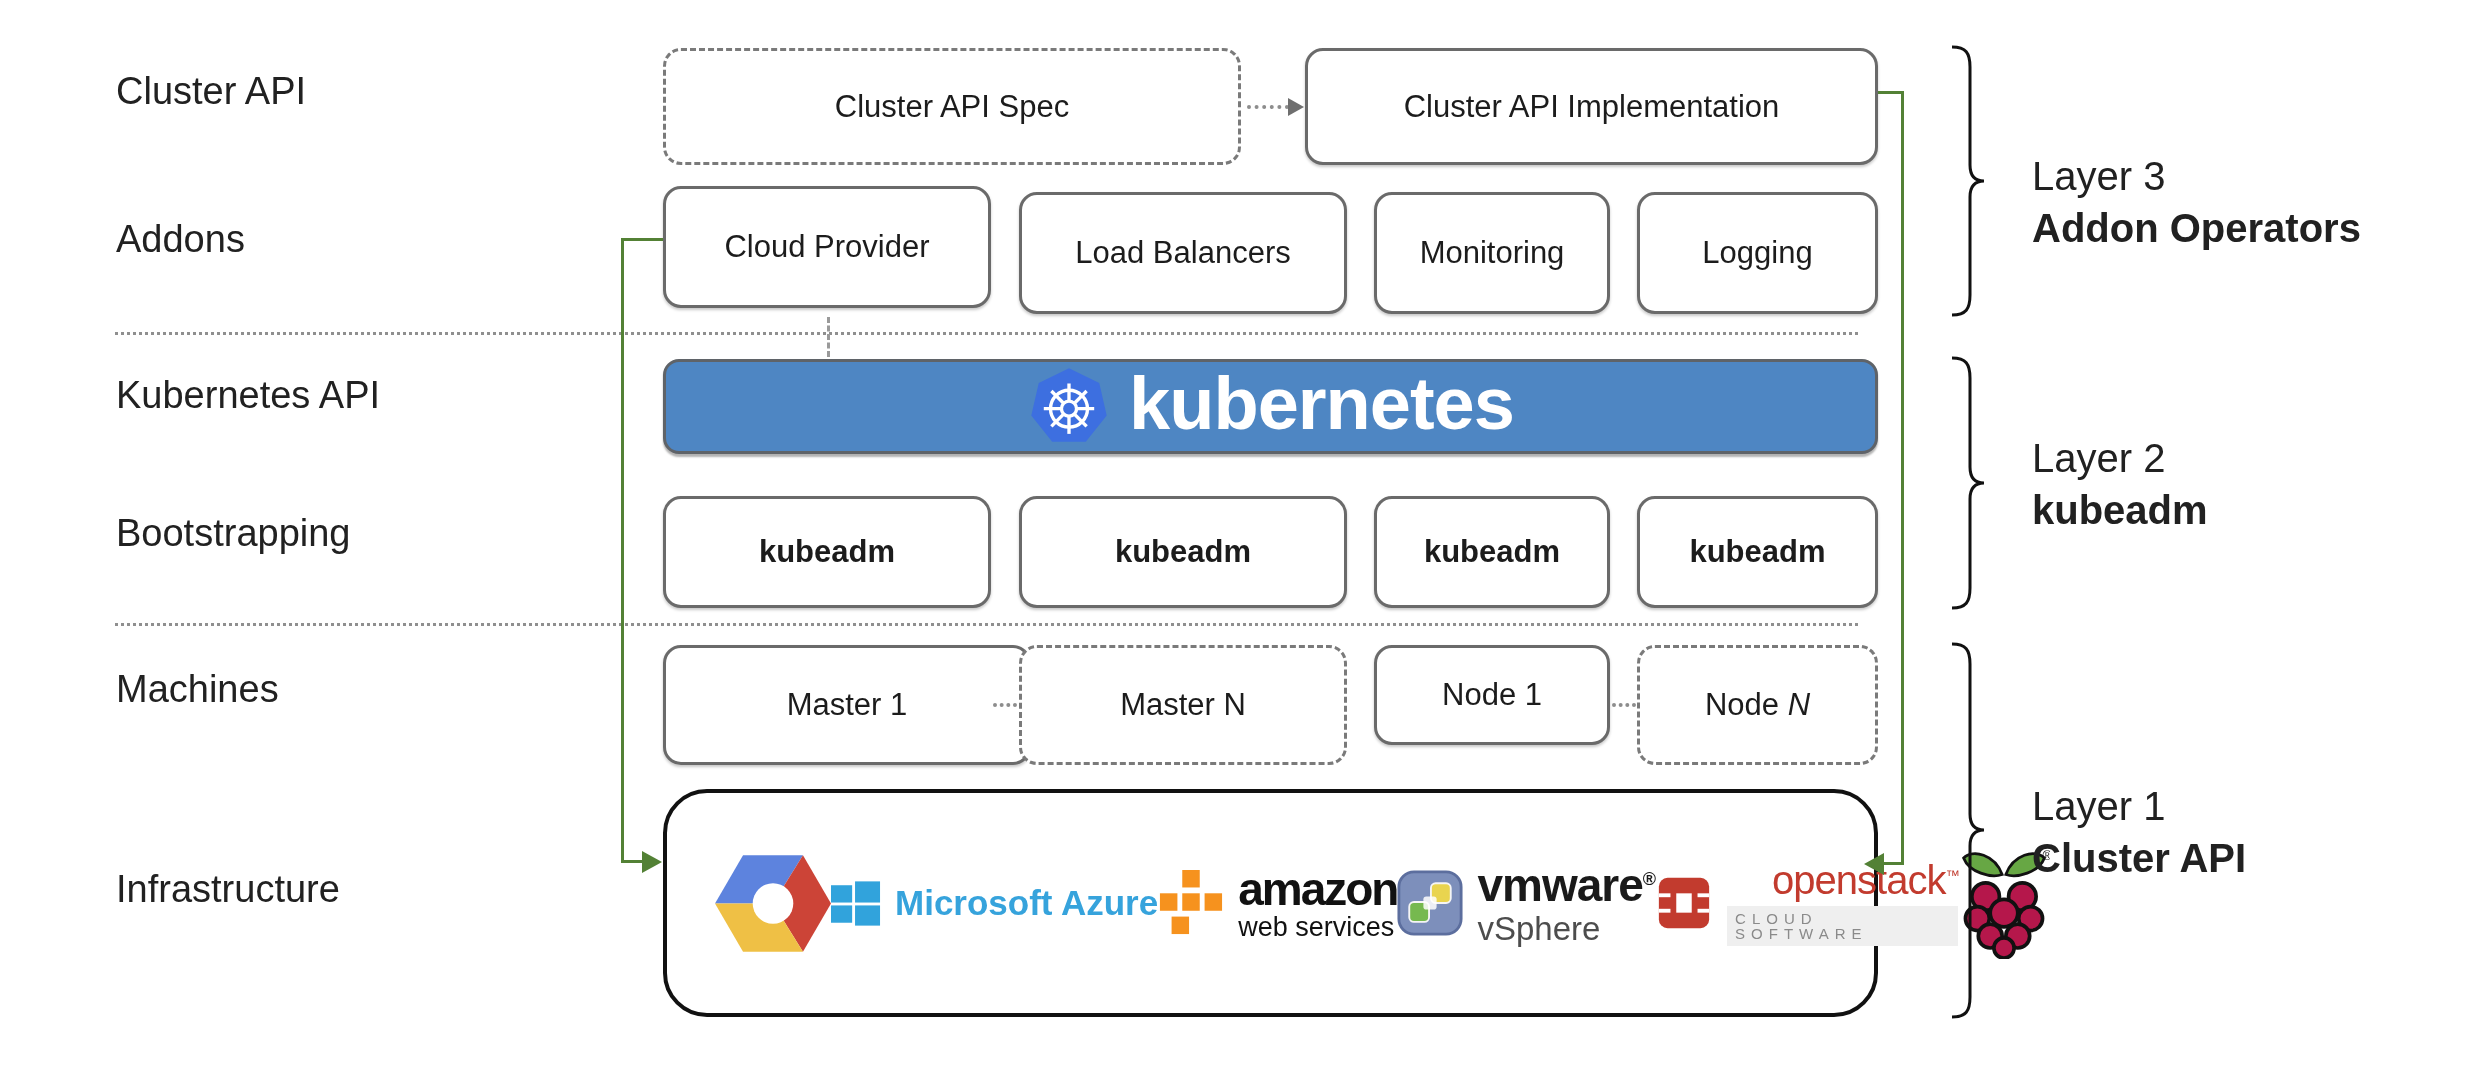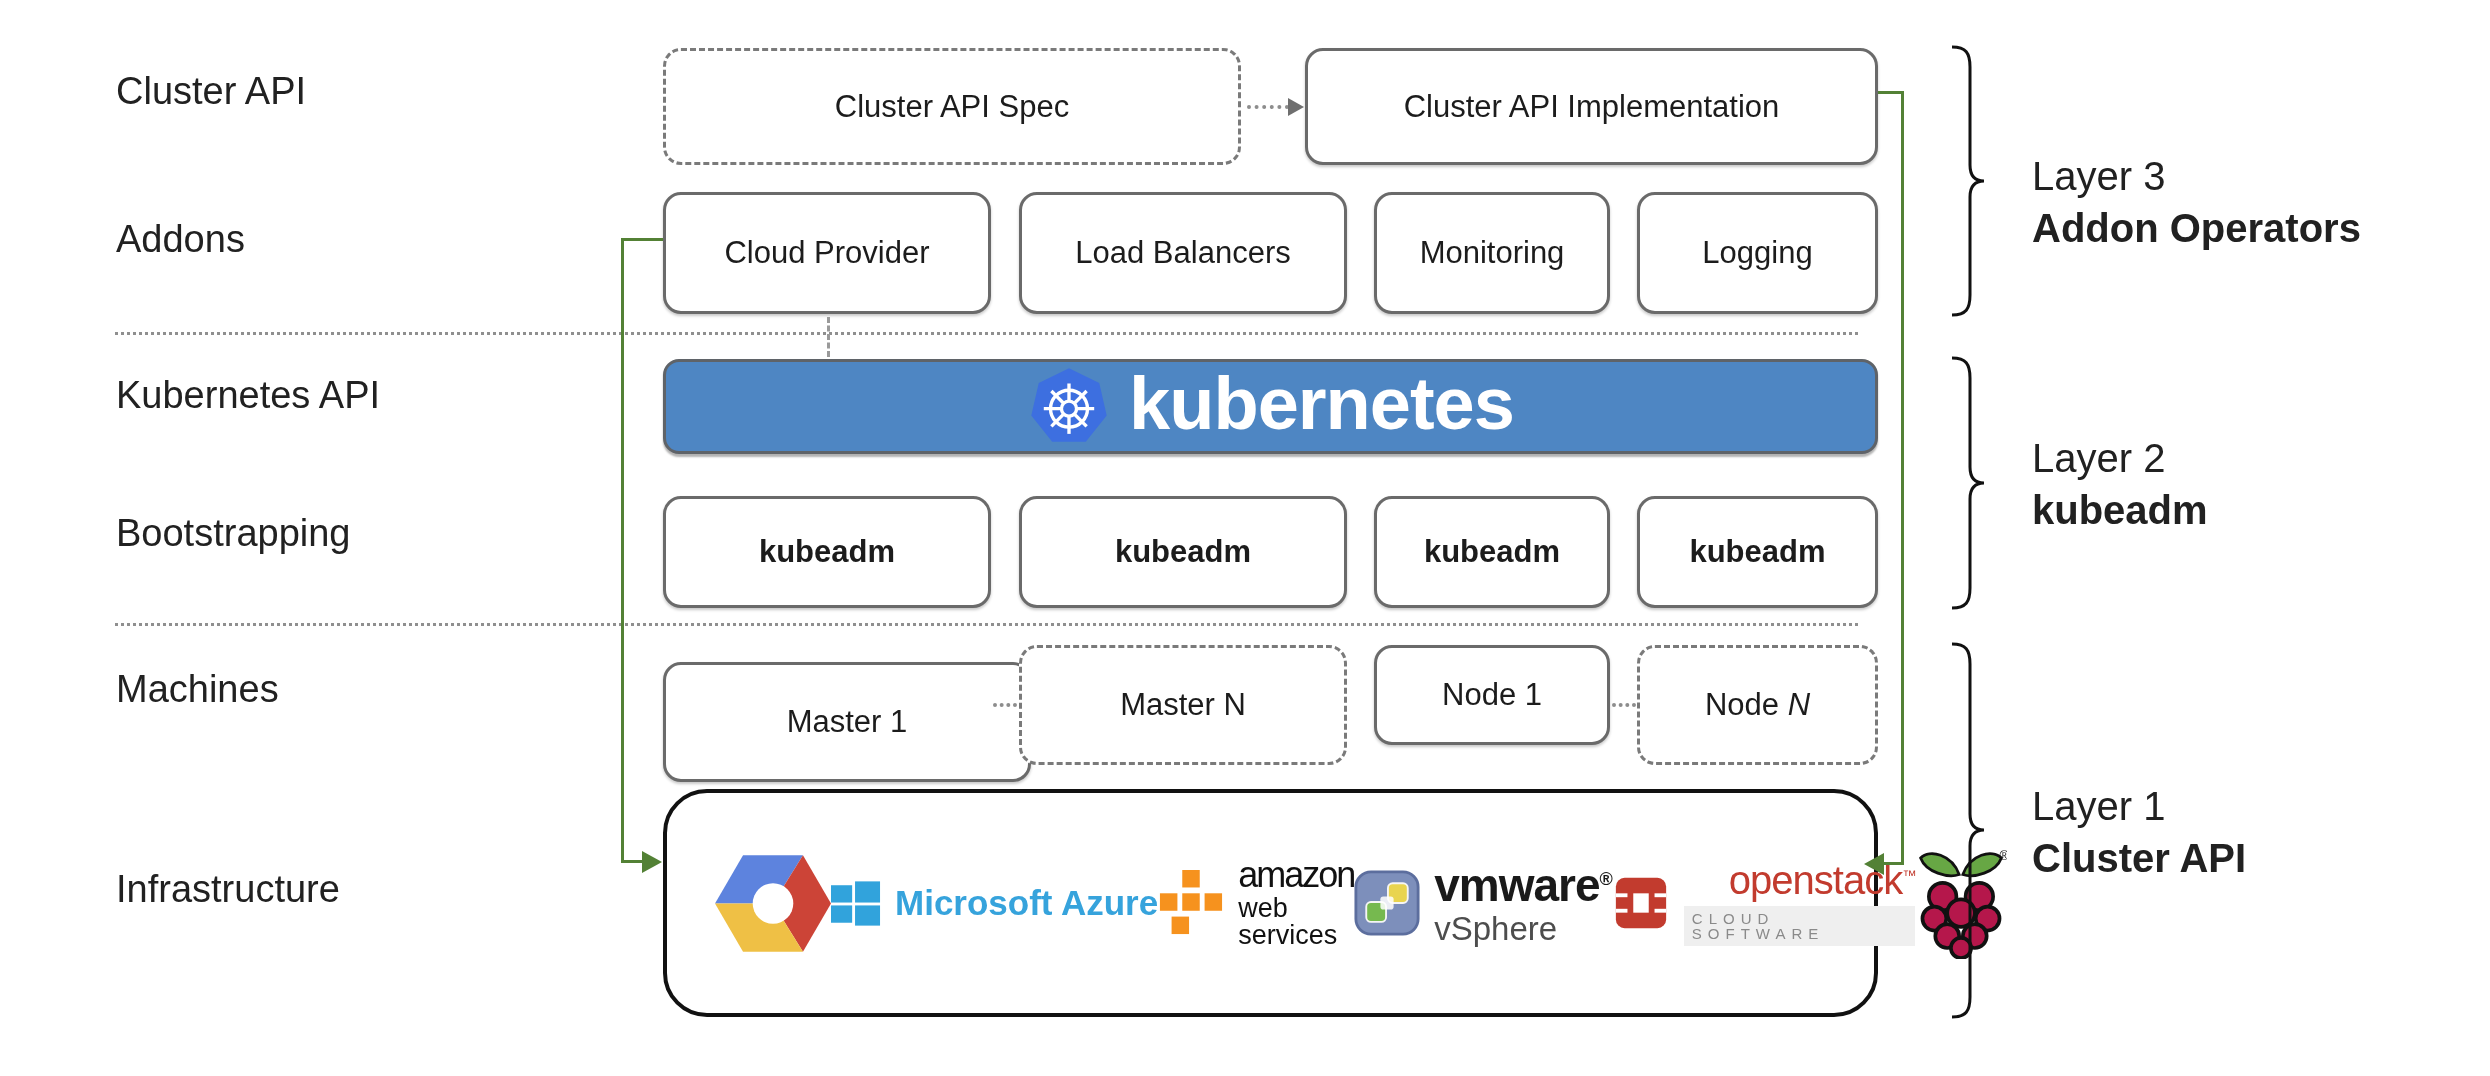--- a/index.html
+++ b/index.html
@@ -48,21 +48,21 @@
   .layer-label { position:absolute; left:2032px; font-size:40px; line-height:52px; white-space:nowrap; }
   .layer-label .l2 { font-weight:bold; }
 
   
   #infra-box { position:absolute; left:663px; top:789px; width:1215px; height:228px;
                background:#fff; border:4px solid #111; border-radius:44px;
                display:flex; align-items:center; justify-content:space-between; padding:0 48px; }
   .logo { display:flex; align-items:center; gap:14px; }
   .azure-text { color:#36A3DC; font-size:35px; font-weight:700; white-space:nowrap; }
   .aws-text-block { display:flex; flex-direction:column; line-height:1; }
-  .aws-word { font-size:36px; font-weight:normal; color:#111; letter-spacing:-2px;text-align:right; }
+  .aws-word { font-size:46px; font-weight:bold; color:#111; letter-spacing:-2px;text-align:right; }
   .aws-sub { font-size:27px; color:#111; letter-spacing:0; margin-top:2px; }
   .vmware-text-block { display:flex; flex-direction:column; line-height:1; }
   .vmware-word { font-size:46px; font-weight:bold; color:#1a1a1a; letter-spacing:-1px; }
   .vmware-sub { font-size:33px; color:#4d4d4d; margin-top:4px; }
   .os-text-block { display:flex; flex-direction:column; line-height:1; }
   .os-word { font-size:40px; color:#C23B2E; font-weight:500; letter-spacing:-1px;margin-left:45px; }
   .os-sub { font-size:15px; color:#8a8a8a; letter-spacing:6px; background:#efefef; padding:5px 8px; margin-top:6px; }
   sup.tm { font-size:14px; color:#C23B2E; }
   sup.reg { font-size:18px; color:#1a1a1a; }
 </style>
@@ -83,21 +83,21 @@
 
   <div class="node dashed" style="left:663px; top:48px; width:578px; height:117px">
     <span>Cluster API Spec</span>
   </div>
   <div class="dotted-h" style="left:1247px; top:105px; width:42px"></div>
   <div class="gray-arrow-right" style="left:1288px; top:98px"></div>
   <div class="node" style="left:1305px; top:48px; width:573px; height:117px">
     <span>Cluster API Implementation</span>
   </div>
 
-  <div class="node" style="left:663px;  top:192px; width:328px; height:122px">
+  <div class="node" style="left:663px;  top:186px; width:328px; height:122px">
     <span>Cloud Provider</span>
   </div>
   <div class="node" style="left:1019px; top:192px; width:328px; height:122px">
     <span>Load Balancers</span>
   </div>
   <div class="node" style="left:1637px; top:192px; width:241px; height:122px">
     <span>Logging</span>
   </div>
   <div class="node" style="left:1374px; top:192px; width:236px; height:122px">
     <span>Monitoring</span>
@@ -128,21 +128,21 @@
   <div class="node bold" style="left:1019px; top:496px; width:328px; height:112px">
     <span>kubeadm</span>
   </div>
   <div class="node bold" style="left:1374px; top:496px; width:236px; height:112px">
     <span>kubeadm</span>
   </div>
   <div class="node bold" style="left:1637px; top:496px; width:241px; height:112px">
     <span>kubeadm</span>
   </div>
 
-  <div class="node" style="left:663px;  top:662px; width:368px; height:120px">
+  <div class="node" style="left:663px;  top:645px; width:368px; height:120px">
     <span>Master 1</span>
   </div>
   <div class="dotted-h" style="left:993px; top:703px; width:24px"></div>
   <div class="node dashed" style="left:1019px; top:645px; width:328px; height:120px">
     <span>Master N</span>
   </div>
   <div class="node" style="left:1374px; top:645px; width:236px; height:100px">
     <span>Node 1</span>
   </div>
   <div class="dotted-h" style="left:1612px; top:703px; width:24px"></div>

